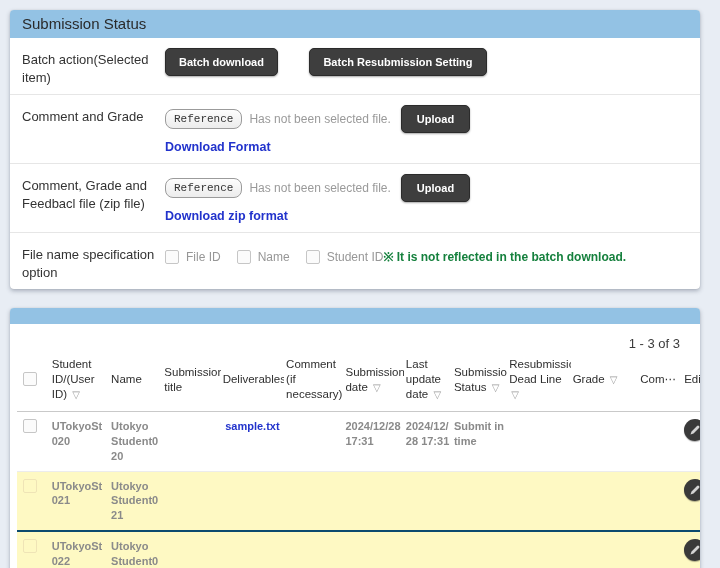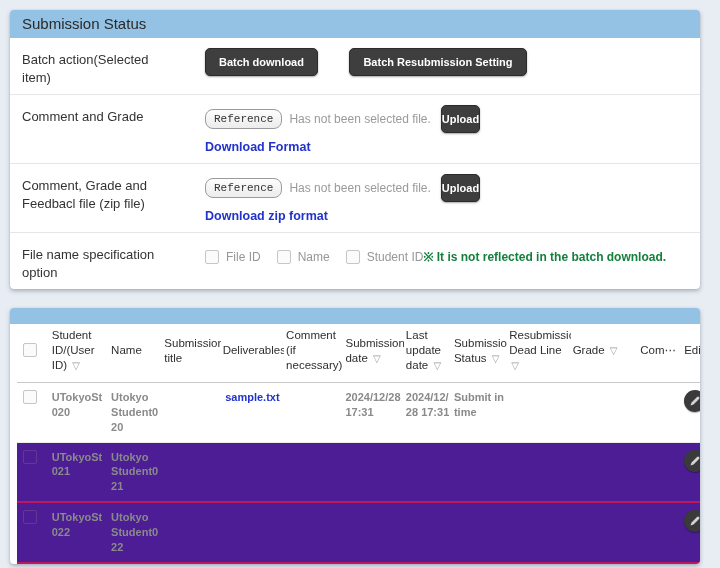--- a/index.html
+++ b/index.html
@@ -28,21 +28,20 @@
     line-height: 18px;
   }
   .panel-bar { background: #93c2e4; height: 16px; }
 
   
   .form-row {
     display: flex;
     padding: 8px 12px;
     border-bottom: 1px solid #e6e6e6;
     align-items: flex-start;
-    gap: 40px;
   }
   .form-row:last-child { border-bottom: none; }
   .row-label {
     width: 143px;
     flex-shrink: 0;
     font-size: 13px;
     color: #333;
     line-height: 1.35;
     padding-top: 5px;
   }
@@ -55,21 +54,21 @@
     font-family: "Liberation Sans", sans-serif;
     font-weight: bold;
     font-size: 11px;
     padding: 7px 13px;
     border: 1px solid #2b2b2b;
     border-radius: 5px;
     margin-right: 27px;
     box-shadow: 0 1px 2px rgba(0,0,0,.35);
     cursor: pointer;
   }
-  .upload-btn { padding: 7px 0; margin-right: 16px; }
+  .upload-btn { padding: 7px 15px; margin-right: 16px; }
 
   .ref-btn {
     background: linear-gradient(#fdfdfd, #ececec);
     border: 1px solid #9b9b9b;
     border-radius: 8px;
     font-family: Liberation Mono, monospace;
     font-size: 11px;
     color: #333;
     padding: 3px 8px;
     cursor: pointer;
@@ -127,21 +126,21 @@
   .sub-table td {
     vertical-align: top;
     padding: 7px 2px;
     color: #8a8a8a;
     line-height: 1.35;
     overflow: hidden;
     word-wrap: break-word;
     font-weight: bold;
   }
   .sub-table tbody tr { border-bottom: 1px solid #ececec; }
-  .sub-table tbody tr.pink { background: #4c1d95; border-bottom: 2px solid #be185d; }
+  .sub-table tbody tr.pink { background: #fef9c3; border-bottom: 2px solid #0c4a6e; }
   .sub-table tbody tr.pink .checkbox { opacity: .22; border-color: #b98; background: transparent; }
   .cell-dark { color: #333; }
   .file-link { color: #2233cc; text-decoration: none; display: block; text-align: center; cursor: pointer; }
   .sort { color: #9a9a9a; font-size: 10px; margin-left: 2px; }
   .col-check { text-align: left; padding-left: 6px !important; }
 
   .edit-icon {
     display: flex;
     width: 22px; height: 22px;
     border-radius: 50%;
@@ -197,20 +196,21 @@
     <div class="form-row">
       <div class="row-label">File name specification option</div>
       <div class="row-content opt-line">
         <span class="checkbox"></span><span class="cb-label">File ID</span><span class="checkbox"></span><span class="cb-label">Name</span><span class="checkbox"></span><span class="cb-label last">Student ID</span><span class="red-note">※ It is not reflected in the batch download.</span>
       </div>
     </div>
   </section>
 
   <section class="panel">
     <div class="panel-bar"></div>
+    <div class="pagination">1 - 3 of 3</div>
 
     <table class="sub-table">
       <colgroup>
         <col style="width:32px">
           <col style="width:58px">
           <col style="width:52px">
           <col style="width:57px">
         <col style="width:62px">
           <col style="width:58px">
           <col style="width:59px">

